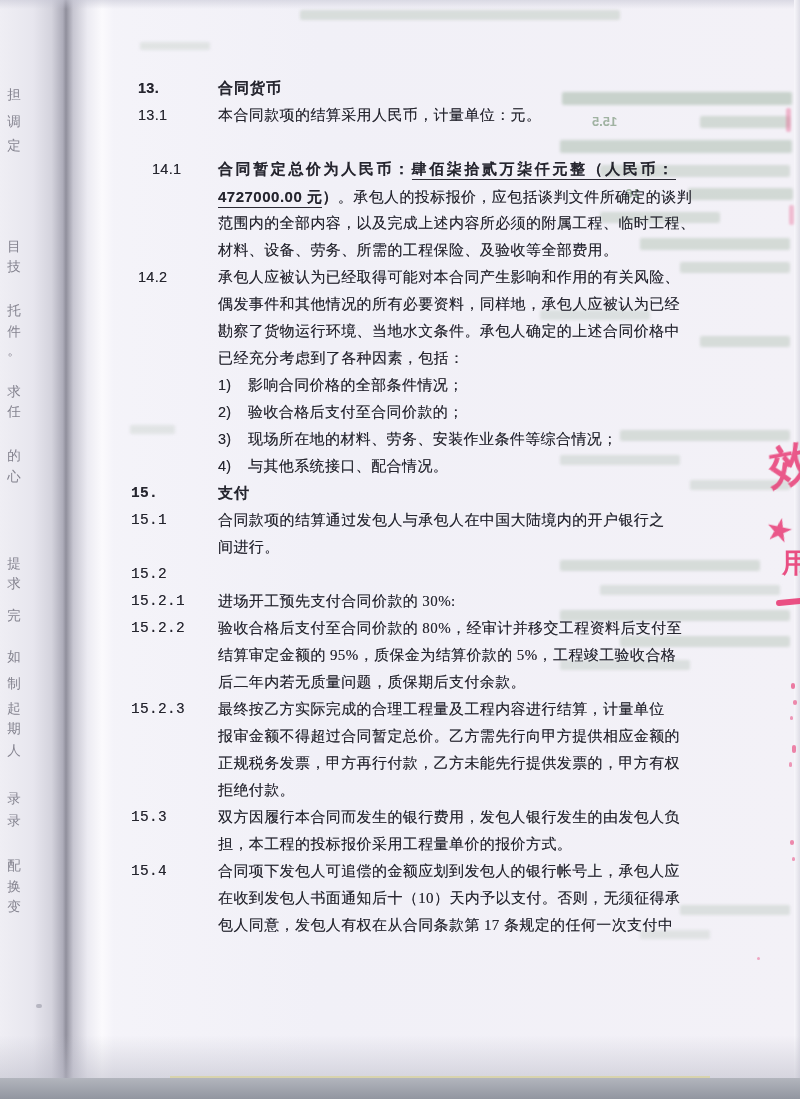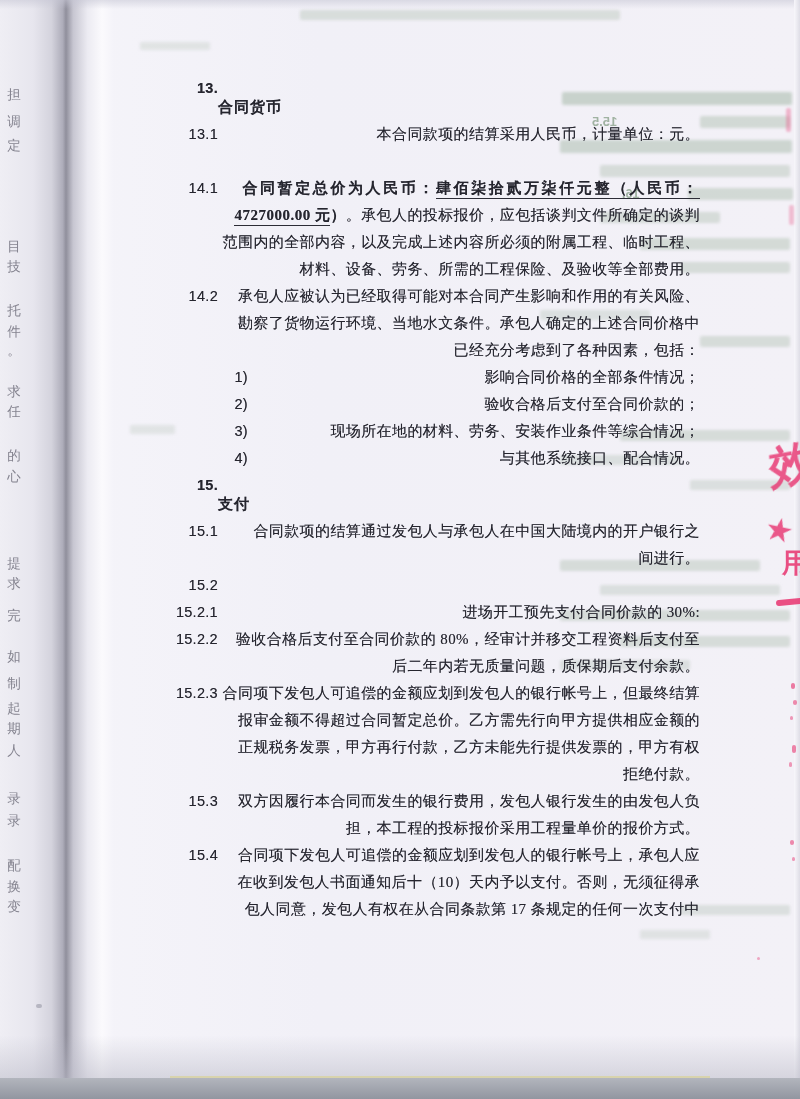--- a/index.html
+++ b/index.html
@@ -28,35 +28,35 @@
   
   .smudge{position:absolute;z-index:1;filter:blur(1.4px);border-radius:2px;transform:scaleX(-1);}
   .ghost-num{position:absolute;z-index:1;transform:scaleX(-1);color:rgba(110,140,110,.62);
     font:700 13px "Liberation Sans","DejaVu Sans",sans-serif;filter:blur(.6px);}
   
   .stamp{position:absolute;z-index:3;color:#e8336f;line-height:1;}
   .speck{position:absolute;background:#e95c8c;border-radius:2px;z-index:3;}
   
   .doc{position:absolute;left:112px;top:75px;width:588px;z-index:2;font-size:15px;color:#25252e;
     text-shadow:0 0 .3px rgba(45,45,58,.55);}
-  .row{display:flex;align-items:flex-start;text-align:right;}
+  .row{display:flex;align-items:flex-start;}
   .num{flex:0 0 106px;box-sizing:border-box;padding-left:26px;
     font-family:"Liberation Sans","DejaVu Sans",sans-serif;font-size:14.5px;line-height:27px;letter-spacing:.3px;}
-  .g15 .num{padding-left:19px;}
+  .g15 .num{padding-left:19px;font-family:Liberation Mono, monospace;}
   .n141 .num{padding-left:40px;}
   .row.list .num{flex:0 0 136px;padding-left:106px;}
   .sec .num,.sec .title{font-weight:700;}
-  .title{line-height:27px;letter-spacing:1px;margin-top:19px;}
+  .title{line-height:27px;letter-spacing:1px;}
   .body{flex:1;min-width:0;}
   .line{height:27px;line-height:27px;white-space:nowrap;letter-spacing:.4px;}
   .gap{height:27px;}
   .b{font-weight:700;}
   .bu{font-weight:700;border-bottom:1.6px solid #2c2c36;padding-bottom:1.5px;}
   .price{letter-spacing:2.6px;font-family:Liberation Serif, serif;}
-  .bnum{font-family:Liberation Serif, serif;letter-spacing:.5px;}
+  .bnum{font-family:Liberation Sans, sans-serif;letter-spacing:.5px;}
 </style>
 </head>
 <body>
 
 <div class="left-page"></div>
 <div class="fold"></div>
 <div class="top-shade"></div>
 <div class="right-edge"></div>
 <div class="bottom-shade"></div>
 <div class="yellow-line"></div>
@@ -155,20 +155,21 @@
       <div class="line"><span class="bu bnum">4727000.00 元</span><span class="b">）</span><span>。承包人的投标报价，应包括谈判文件所确定的谈判</span></div>
       <div class="line">范围内的全部内容，以及完成上述内容所必须的附属工程、临时工程、</div>
       <div class="line">材料、设备、劳务、所需的工程保险、及验收等全部费用。</div>
     </div>
   </div>
 
   <div class="row">
     <span class="num">14.2</span>
     <div class="body">
       <div class="line">承包人应被认为已经取得可能对本合同产生影响和作用的有关风险、</div>
+      <div class="line">偶发事件和其他情况的所有必要资料，同样地，承包人应被认为已经</div>
       <div class="line">勘察了货物运行环境、当地水文条件。承包人确定的上述合同价格中</div>
       <div class="line">已经充分考虑到了各种因素，包括：</div>
     </div>
   </div>
 
   <div class="row list">
     <span class="num">1)</span>
     <div class="body">
         <div class="line">影响合同价格的全部条件情况；</div>
       </div>
@@ -213,28 +214,29 @@
     <span class="num">15.2.1</span>
     <div class="body">
         <div class="line">进场开工预先支付合同价款的 30%:</div>
       </div>
   </div>
 
   <div class="row g15">
     <span class="num">15.2.2</span>
     <div class="body">
       <div class="line">验收合格后支付至合同价款的 80%，经审计并移交工程资料后支付至</div>
+      <div class="line">结算审定金额的 95%，质保金为结算价款的 5%，工程竣工验收合格</div>
       <div class="line">后二年内若无质量问题，质保期后支付余款。</div>
     </div>
   </div>
 
   <div class="row g15">
     <span class="num">15.2.3</span>
     <div class="body">
-      <div class="line">合同项下发包人可追偿的金额应划到发包人的银行帐号上，但最终结算</div>
+      <div class="line">最终按乙方实际完成的合理工程量及工程内容进行结算，计量单位</div>
       <div class="line">报审金额不得超过合同暂定总价。乙方需先行向甲方提供相应金额的</div>
       <div class="line">正规税务发票，甲方再行付款，乙方未能先行提供发票的，甲方有权</div>
       <div class="line">拒绝付款。</div>
     </div>
   </div>
 
   <div class="row g15">
     <span class="num">15.3</span>
     <div class="body">
       <div class="line">双方因履行本合同而发生的银行费用，发包人银行发生的由发包人负</div>

